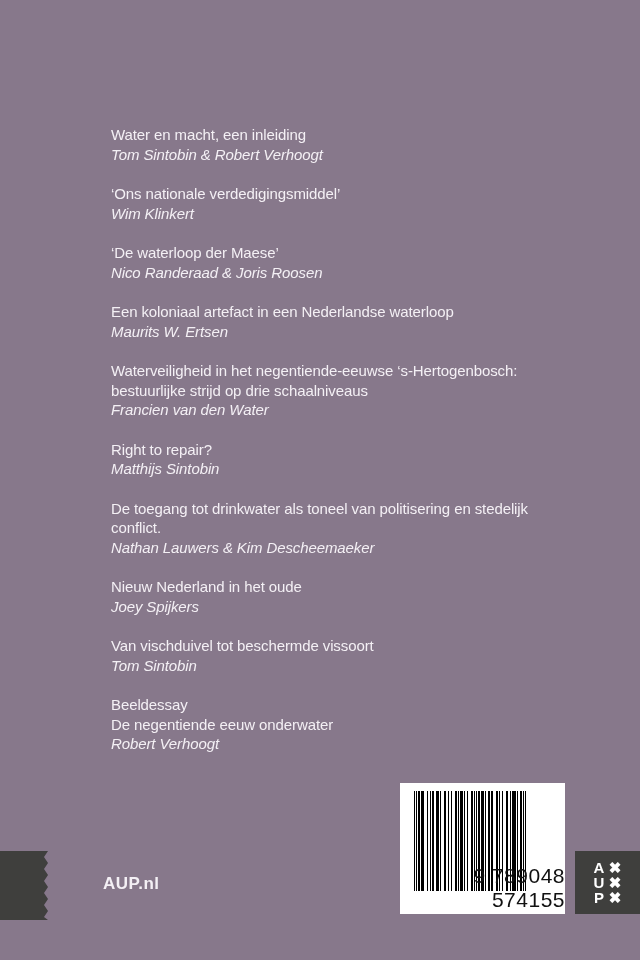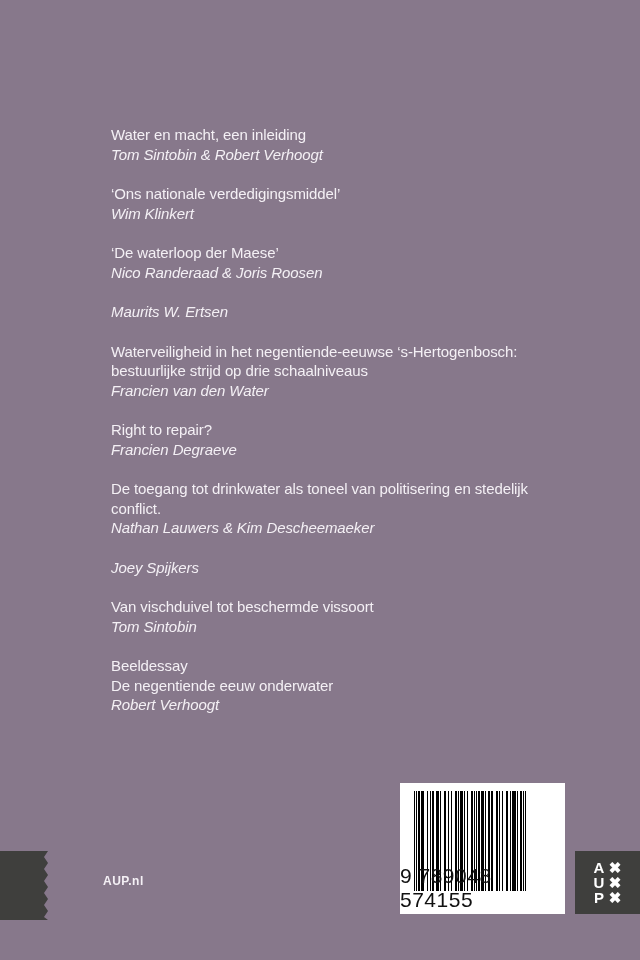--- a/index.html
+++ b/index.html
@@ -13,68 +13,70 @@
     .entry { margin: 0 0 20px 8px; }
     .line { font-size: 15px; line-height: 19.5px; white-space: nowrap; letter-spacing: -0.1px; }
     .author { font-style: italic; }
     .barcode {
       position: absolute; left: 400px; top: 783px; width: 165px; height: 131px;
       background: #ffffff; box-sizing: border-box;
     }
     .bars { position: absolute; left: 14px; top: 8px; width: 138px; height: 100px; display: flex; align-items: stretch; }
     .bars span { display: block; height: 100%; }
     .isbn {
-      position: absolute; left: 0; right: 0; bottom: 2px; text-align: left;
+      position: absolute; left: 0; right: 0; bottom: 2px; text-align: right;
       font-family: "Liberation Sans", sans-serif; font-size: 21px; color: #111; letter-spacing: 0.5px;
     }
     .aup-logo {
       position: absolute; left: 575px; top: 851px; width: 65px; height: 63px; background: #3f3f3d;
     }
     .aup-grid { position: absolute; left: 16px; top: 10px; display: grid; grid-template-columns: 16px 16px; row-gap: 1px; }
     .aup-grid div { font-family: "Liberation Sans", sans-serif; font-weight: bold; font-size: 15px; line-height: 14px; color: #fff; text-align: center; }
     .left-tab {
       position: absolute; left: 0; top: 851px; width: 50px; height: 69px; background: #3f3f3d;
       clip-path: polygon(0 0, 48px 0, 44px 6px, 48px 12px, 44px 18px, 48px 24px, 44px 30px, 48px 36px, 44px 42px, 48px 48px, 44px 54px, 48px 60px, 44px 66px, 48px 69px, 0 69px);
     }
-    .site { position: absolute; left: 103px; top: 874px; font-size: 12px; font-weight: bold; color: #f4f0f5; letter-spacing: 0.5px; }
+    .site { position: absolute; left: 103px; top: 874px; font-size: 17px; font-weight: bold; color: #f4f0f5; letter-spacing: 0.5px; }
   </style>
 </head>
 <body>
 
 <div class="toc">
   <div class="entry">
     <div class="line">Water en macht, een inleiding</div>
     <div class="line author">Tom Sintobin &amp; Robert Verhoogt</div>
   </div>
   <div class="entry">
     <div class="line">‘Ons nationale verdedigingsmiddel’</div>
     <div class="line author">Wim Klinkert</div>
   </div>
   <div class="entry">
     <div class="line">‘De waterloop der Maese’</div>
     <div class="line author">Nico Randeraad &amp; Joris Roosen</div>
   </div>
   <div class="entry">
+    <div class="line">Een koloniaal artefact in een Nederlandse waterloop</div>
     <div class="line author">Maurits W. Ertsen</div>
   </div>
   <div class="entry">
     <div class="line">Waterveiligheid in het negentiende-eeuwse ‘s-Hertogenbosch:</div>
     <div class="line">bestuurlijke strijd op drie schaalniveaus</div>
     <div class="line author">Francien van den Water</div>
   </div>
   <div class="entry">
     <div class="line">Right to repair?</div>
-    <div class="line author">Francien Degraeve</div>
+    <div class="line author">Matthijs Sintobin</div>
   </div>
   <div class="entry">
     <div class="line">De toegang tot drinkwater als toneel van politisering en stedelijk</div>
     <div class="line">conflict.</div>
     <div class="line author">Nathan Lauwers &amp; Kim Descheemaeker</div>
   </div>
   <div class="entry">
+    <div class="line">Nieuw Nederland in het oude</div>
     <div class="line author">Joey Spijkers</div>
   </div>
   <div class="entry">
     <div class="line">Van vischduivel tot beschermde vissoort</div>
     <div class="line author">Tom Sintobin</div>
   </div>
   <div class="entry">
     <div class="line">Beeldessay</div>
     <div class="line">De negentiende eeuw onderwater</div>
     <div class="line author">Robert Verhoogt</div>

